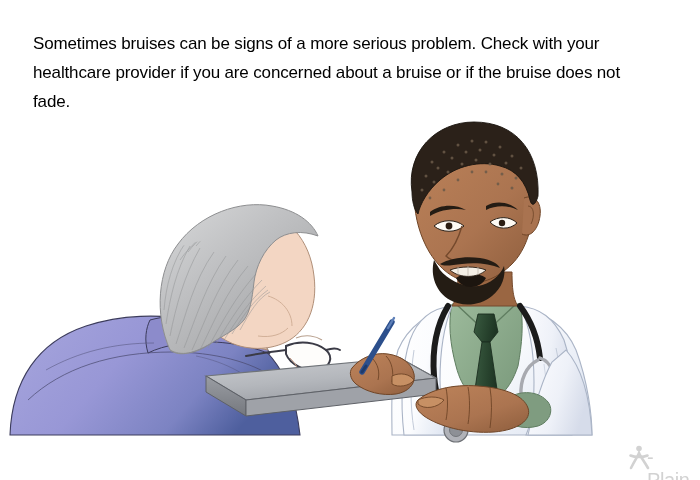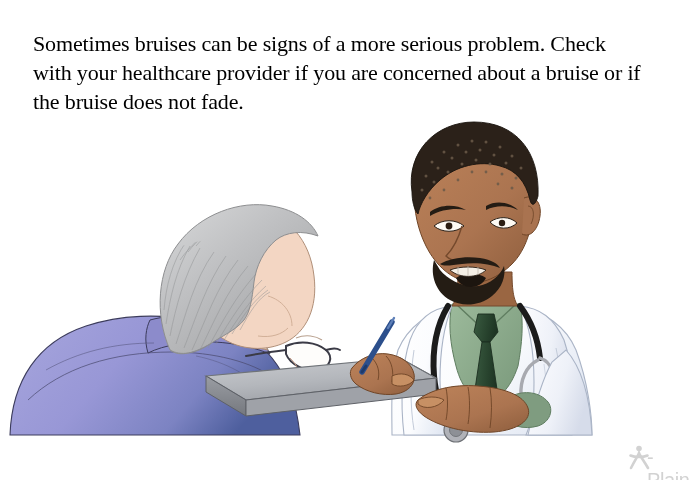--- a/index.html
+++ b/index.html
@@ -13,26 +13,25 @@
     height: 480px;
     background: #ffffff;
     overflow: hidden;
     font-family: "Liberation Sans", sans-serif;
   }
   #caption {
     position: absolute;
     left: 33px;
     top: 29px;
     width: 615px;
-    font-size: 22px;
+    font-size: 17px;
     line-height: 29.2px;
     color: #000000;
     letter-spacing: -0.15px;
     white-space: pre-wrap;
-    font-family: Liberation Serif, serif;
   }
   #illustration {
     position: absolute;
     left: 0;
     top: 100px;
     width: 700px;
     height: 345px;
   }
   #logo {
     position: absolute;

